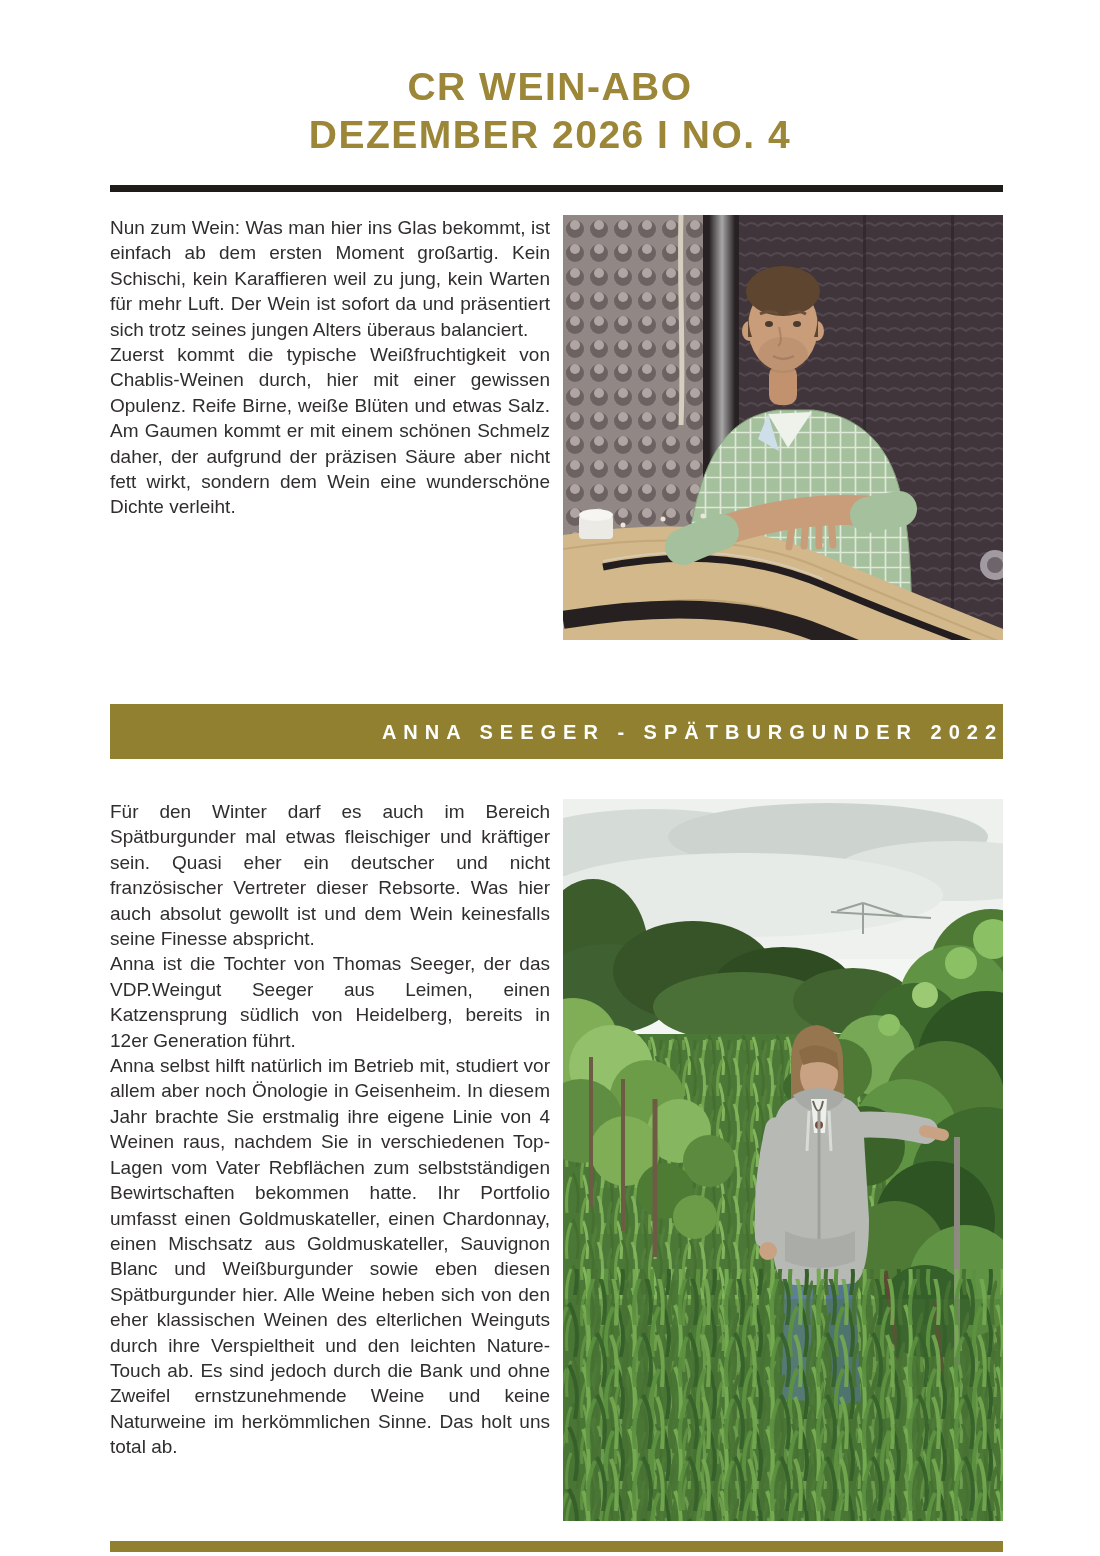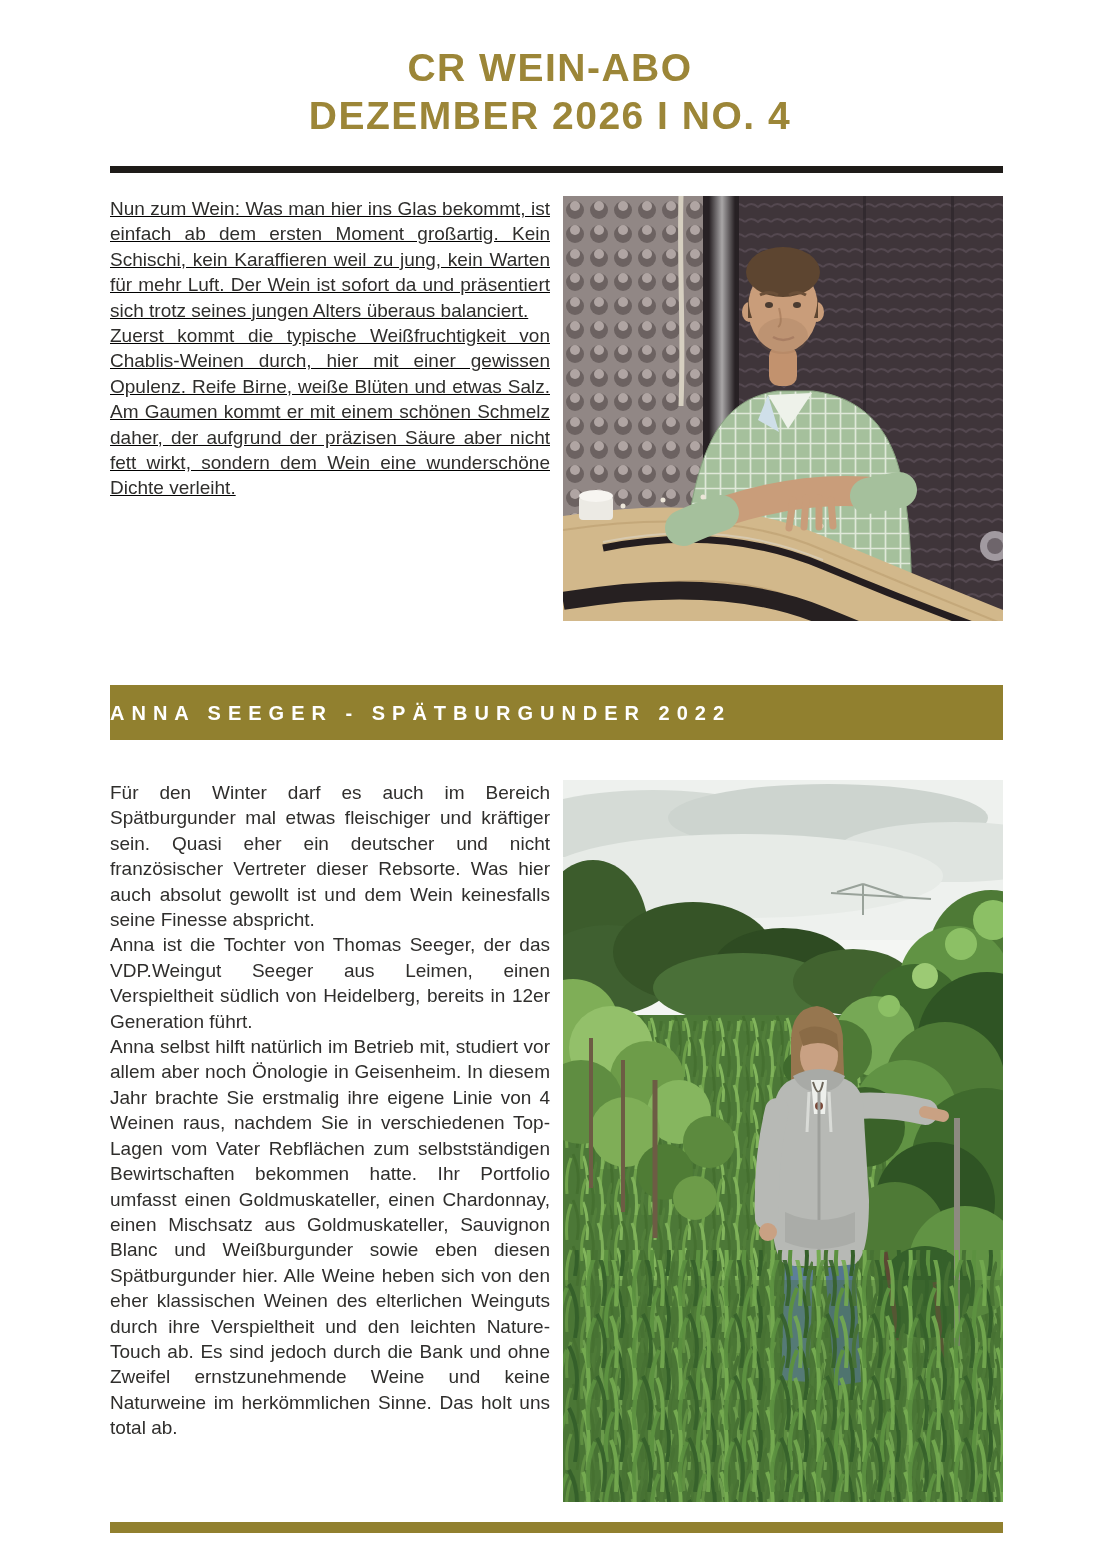--- a/index.html
+++ b/index.html
@@ -3,55 +3,55 @@
 <meta charset="utf-8">
 <style>
   html,body{margin:0;padding:0;background:#ffffff;}
   body{
     width:1100px;height:1556px;
     font-family:"Liberation Sans","DejaVu Sans",sans-serif;
     overflow:hidden;
   }
   .page{position:relative;width:1100px;height:1556px;background:#fff;}
 
-  .header{padding-top:44px;text-align:center;}
+  .header{padding-top:63px;text-align:center;}
   .title{
     font-size:39px;line-height:48px;font-weight:700;
     letter-spacing:1.5px;
     color:var(--gold-title,#9c8638);
   }
 
   .rule-dark{
     margin:26px 97px 0 110px;height:7px;
     background:var(--rule-dark,#1e1b18);
   }
   .rule-gold{
     margin:20px 97px 0 110px;height:11px;
     background:var(--gold-banner,#91802f);
   }
 
   .content-row{display:flex;margin:0 97px 0 110px;align-items:flex-start;}
-  .section-1{margin-top:23px;text-decoration:underline;}
+  .section-1{margin-top:23px;}
   .section-2{margin-top:40px;}
 
   .text-col{
     width:440px;flex:0 0 440px;
     font-size:19px;line-height:25.4px;color:#2f2e2c;
     text-align:justify;hyphens:none;
   }
   .text-col p{margin:0;}
 
   .photo{flex:0 0 440px;margin-left:13px;font-size:0;line-height:0;}
   .photo svg{display:block;}
 
   .banner{
     margin:64px 97px 0 110px;height:55px;
     background:var(--gold-banner,#91802f);
     color:#ffffff;font-weight:700;font-size:20px;
-    letter-spacing:7px;text-align:left;line-height:57px;
+    letter-spacing:7px;text-align:right;line-height:57px;
     white-space:nowrap;
   }
 </style>
 </head>
 <body>
 
 <div class="page">
 
   <div class="header">
     <div class="title">CR WEIN-ABO</div>
@@ -152,21 +152,21 @@
         </g>
       </svg>
     </div>
   </div>
 
   <div class="banner">ANNA SEEGER - SPÄTBURGUNDER 2022</div>
 
   <div class="content-row section-2">
     <div class="text-col">
       <p>Für den Winter darf es auch im Bereich Spätburgunder mal etwas fleischiger und kräftiger sein. Quasi eher ein deutscher und nicht französischer Vertreter dieser Rebsorte. Was hier auch absolut gewollt ist und dem Wein keinesfalls seine Finesse abspricht.</p>
-      <p>Anna ist die Tochter von Thomas Seeger, der das VDP.Weingut Seeger aus Leimen, einen Verspieltheit südlich von Heidelberg, bereits in 12er Generation führt.</p>
+      <p>Anna ist die Tochter von Thomas Seeger, der das VDP.Weingut Seeger aus Leimen, einen Katzensprung südlich von Heidelberg, bereits in 12er Generation führt.</p>
       <p>Anna selbst hilft natürlich im Betrieb mit, studiert vor allem aber noch Önologie in Geisenheim. In diesem Jahr brachte Sie erstmalig ihre eigene Linie von 4 Weinen raus, nachdem Sie in verschiedenen Top-Lagen vom Vater Rebflächen zum selbstständigen Bewirtschaften bekommen hatte. Ihr Portfolio umfasst einen Goldmuskateller, einen Chardonnay, einen Mischsatz aus Goldmuskateller, Sauvignon Blanc und Weißburgunder sowie eben diesen Spätburgunder hier. Alle Weine heben sich von den eher klassischen Weinen des elterlichen Weinguts durch ihre Verspieltheit und den leichten Nature-Touch ab. Es sind jedoch durch die Bank und ohne Zweifel ernstzunehmende Weine und keine Naturweine im herkömmlichen Sinne. Das holt uns total ab.</p>
     </div>
 
     <div class="photo">
       <svg width="440" height="722" viewBox="0 0 440 722">
         <defs>
           <pattern id="grass" width="34" height="46" patternUnits="userSpaceOnUse">
             <path d="M4 46 Q2 26 8 10" stroke="#6fa24b" stroke-width="3" fill="none"></path>
             <path d="M14 46 Q18 24 10 6" stroke="#446f2f" stroke-width="3" fill="none"></path>
             <path d="M24 46 Q26 22 20 8" stroke="#82b55c" stroke-width="3" fill="none"></path>

